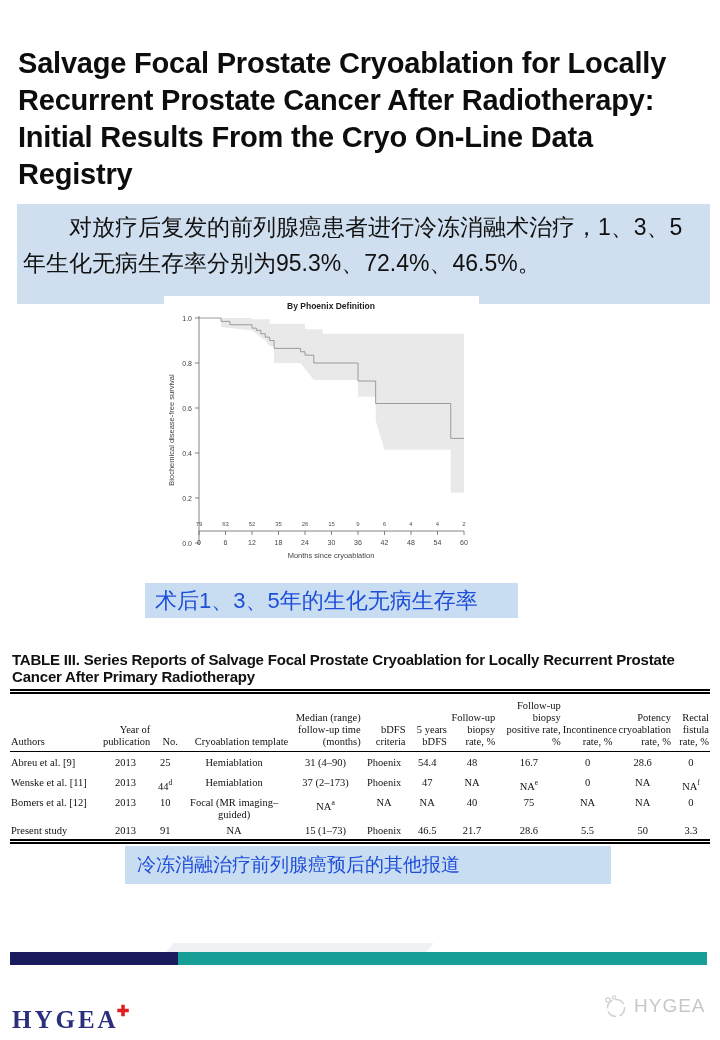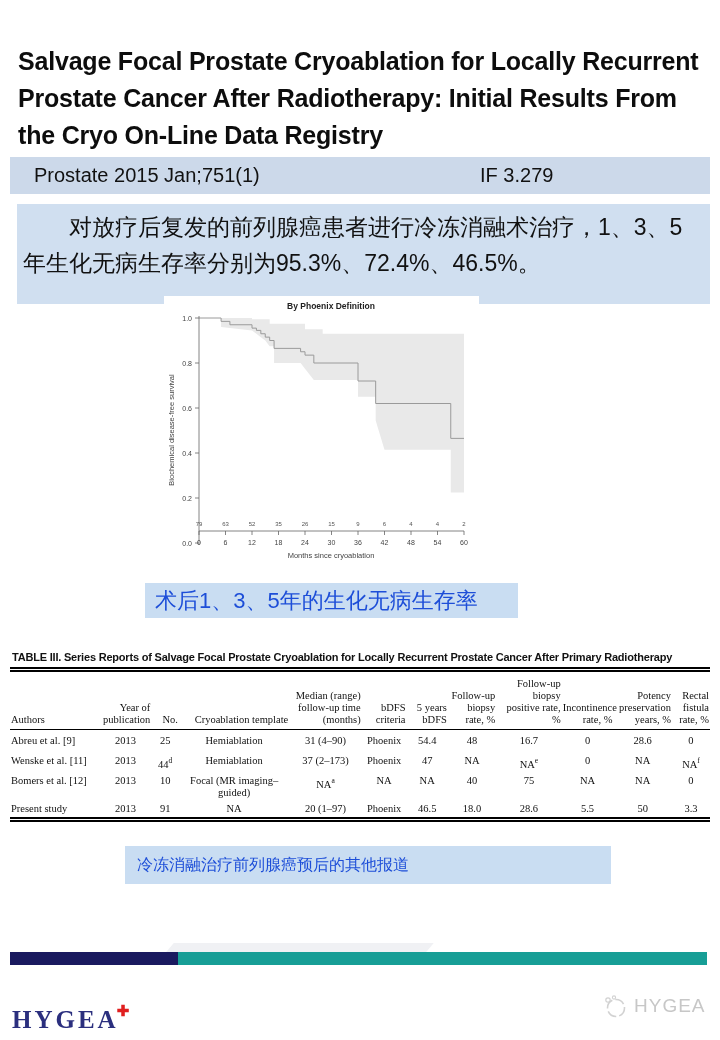--- a/index.html
+++ b/index.html
@@ -1,20 +1,20 @@
 <!DOCTYPE html>
 <html><head>
 <meta charset="utf-8">
 <style>
   html,body{margin:0;padding:0;background:#fff;}
   .slide{position:relative;width:720px;height:1040px;background:#fff;overflow:hidden;
          font-family:"Liberation Sans","DejaVu Sans",sans-serif;}
 
   .title{position:absolute;left:18px;top:26px;width:695px;
-         font-size:25px;line-height:37px;font-weight:bold;color:#0d0d0d;letter-spacing:-0.2px;}
+         font-size:29px;line-height:37px;font-weight:bold;color:#0d0d0d;letter-spacing:-0.2px;}
 
   .journal-bar{position:absolute;left:10px;top:157px;width:700px;height:37px;
                background:#ccd9ea;}
   .journal-bar .cite{position:absolute;left:24px;top:7px;font-size:20px;color:#111;}
   .journal-bar .if{position:absolute;left:470px;top:7px;font-size:20px;color:#111;}
 
   .summary{position:absolute;left:17px;top:204px;width:693px;height:100px;
            background:#d0dff0;font-size:23px;line-height:36px;color:#111;
            padding:5px 10px 0 6px;box-sizing:border-box;text-indent:2em;}
 
@@ -22,25 +22,25 @@
   .figure svg{overflow:visible;}
   .km-title{font:bold 8.5px "Liberation Sans",sans-serif;fill:#222;}
   .ax{stroke:#666;stroke-width:0.8;fill:none;}
   .ytick-label{font:7px "Liberation Sans",sans-serif;fill:#444;}
   .xtick-label{font:7px "Liberation Sans",sans-serif;fill:#444;}
   .risk-label{font:6px "Liberation Sans",sans-serif;fill:#555;}
   .axis-label{font:7.5px "Liberation Sans",sans-serif;fill:#444;}
 
   .caption{background:#c9ddf2;color:#1d4ed8;position:absolute;box-sizing:border-box;}
   .cap1{left:145px;top:583px;width:373px;height:35px;font-size:22px;line-height:35px;padding-left:10px;}
-  .cap2{left:125px;top:846px;width:486px;height:38px;font-size:16px;line-height:38px;padding-left:12px;}
+  .cap2{left:125px;top:846px;width:486px;height:38px;font-size:19px;line-height:38px;padding-left:12px;}
 
   .table-sec{position:absolute;left:10px;top:651px;width:700px;
              font-family:"Liberation Serif","DejaVu Serif",serif;color:#111;}
-  .table-title{font-size:11px;font-weight:bold;font-family:"Liberation Sans","DejaVu Sans",sans-serif;
+  .table-title{font-size:15px;font-weight:bold;font-family:"Liberation Sans","DejaVu Sans",sans-serif;
                letter-spacing:-0.2px;padding:0 0 4px 2px;border-bottom:5px double #000;}
   .table-sec table{width:100%;border-collapse:collapse;table-layout:fixed;
                    font-size:10.5px;margin-top:0;}
   .table-sec th{font-weight:normal;text-align:right;vertical-align:bottom;
                 padding:6px 1px 3px 1px;border-bottom:1px solid #000;line-height:12px;}
   .table-sec th:first-child{text-align:left;}
   .table-sec td{text-align:center;padding:2px 1px;line-height:12px;vertical-align:top;}
   .table-sec td:first-child{text-align:left;white-space:nowrap;}
   .table-sec tbody{border-bottom:5px double #000;}
   .table-sec tbody tr:first-child td{padding-top:5px;padding-bottom:6px;}
@@ -61,24 +61,20 @@
              color:#c7c7c7;font-size:19px;letter-spacing:1px;}
   .watermark .wm-icon{margin-right:6px;opacity:0.8;}
 </style>
 </head>
 <body>
 
 <div class="slide">
 
   <h1 class="title">Salvage Focal Prostate Cryoablation for Locally Recurrent Prostate Cancer After Radiotherapy: Initial Results From the Cryo On-Line Data Registry</h1>
 
-  <div class="journal-bar">
-    <span class="cite">Prostate 2015 Jan;751(1)</span>
-    <span class="if">IF 3.279</span>
-  </div>
 
   <div class="summary">对放疗后复发的前列腺癌患者进行冷冻消融术治疗，1、3、5年生化无病生存率分别为95.3%、72.4%、46.5%。</div>
 
   <div class="figure">
     <svg id="km-chart" width="315" height="274" viewBox="0 0 315 274">
         <polygon points="35,22 88,22 88,23.125 105.66666666666667,23.125 105.66666666666667,27.625000000000007 141,27.625000000000007 141,33.250000000000014 158.66666666666669,33.250000000000014 158.66666666666669,37.749999999999986 300,37.749999999999986 300,196.375 286.75,196.375 286.75,153.625 220.5,153.625 211.66666666666669,124.37499999999999 211.66666666666669,100.75 194,100.75 194,83.875 149.83333333333334,83.875 141,72.625 136.58333333333334,67 110.08333333333334,67 110.08333333333334,50.125 105.66666666666667,50.125 101.25,44.5 96.83333333333334,41.12499999999999 92.41666666666667,37.749999999999986 88,34.375000000000014 57.083333333333336,31.000000000000007 57.083333333333336,22 35,22" fill="#e9e9e9" stroke="none"></polygon>
         <polyline points="35,22 57.083333333333336,22 57.083333333333336,25.375000000000004 65.91666666666667,25.375000000000004 65.91666666666667,28.750000000000007 88,28.750000000000007 88,32.12500000000001 92.41666666666667,32.12500000000001 92.41666666666667,34.375000000000014 96.83333333333334,34.375000000000014 96.83333333333334,37.749999999999986 101.25,37.749999999999986 101.25,41.12499999999999 105.66666666666667,41.12499999999999 105.66666666666667,44.5 110.08333333333334,44.5 110.08333333333334,52.375 136.58333333333334,52.375 136.58333333333334,55.75000000000001 141,55.75000000000001 141,59.12500000000001 149.83333333333334,59.12500000000001 149.83333333333334,67 194,67 194,85 211.66666666666669,85 211.66666666666669,107.5 286.75,107.5 286.75,142.375 300,142.375" fill="none" stroke="#9a9a9a" stroke-width="1"></polyline>
         <line x1="35" y1="20" x2="35" y2="249" class="ax"></line>
         <line x1="31" y1="247" x2="35" y2="247" class="ax"></line>
         <text x="28" y="249.5" class="ytick-label" text-anchor="end">0.0</text>
@@ -156,21 +152,21 @@
             <th>Authors</th>
             <th>Year of publication</th>
             <th>No.</th>
             <th>Cryoablation template</th>
             <th>Median (range) follow-up time (months)</th>
             <th>bDFS criteria</th>
             <th>5 years bDFS</th>
             <th>Follow-up biopsy rate, %</th>
             <th>Follow-up biopsy positive rate, %</th>
             <th>Incontinence rate, %</th>
-            <th>Potency preservation years, %</th>
+            <th>Potency cryoablation rate, %</th>
             <th>Rectal fistula rate, %</th>
           </tr>
         </thead>
       <tbody>
           <tr>
             <td>Abreu et al. [9]</td>
             <td>2013</td>
             <td>25</td>
             <td>Hemiablation</td>
             <td>31 (4–90)</td>
@@ -208,24 +204,24 @@
             <td>75</td>
             <td>NA</td>
             <td>NA</td>
             <td>0</td>
           </tr>
           <tr>
             <td>Present study</td>
             <td>2013</td>
             <td>91</td>
             <td>NA</td>
-            <td>20 (1–97)</td>
+            <td>15 (1–73)</td>
             <td>Phoenix</td>
             <td>46.5</td>
-            <td>18.0</td>
+            <td>21.7</td>
             <td>28.6</td>
             <td>5.5</td>
             <td>50</td>
             <td>3.3</td>
           </tr>
         </tbody>
     </table>
   </div>
 
   <div class="caption cap2">冷冻消融治疗前列腺癌预后的其他报道</div>

